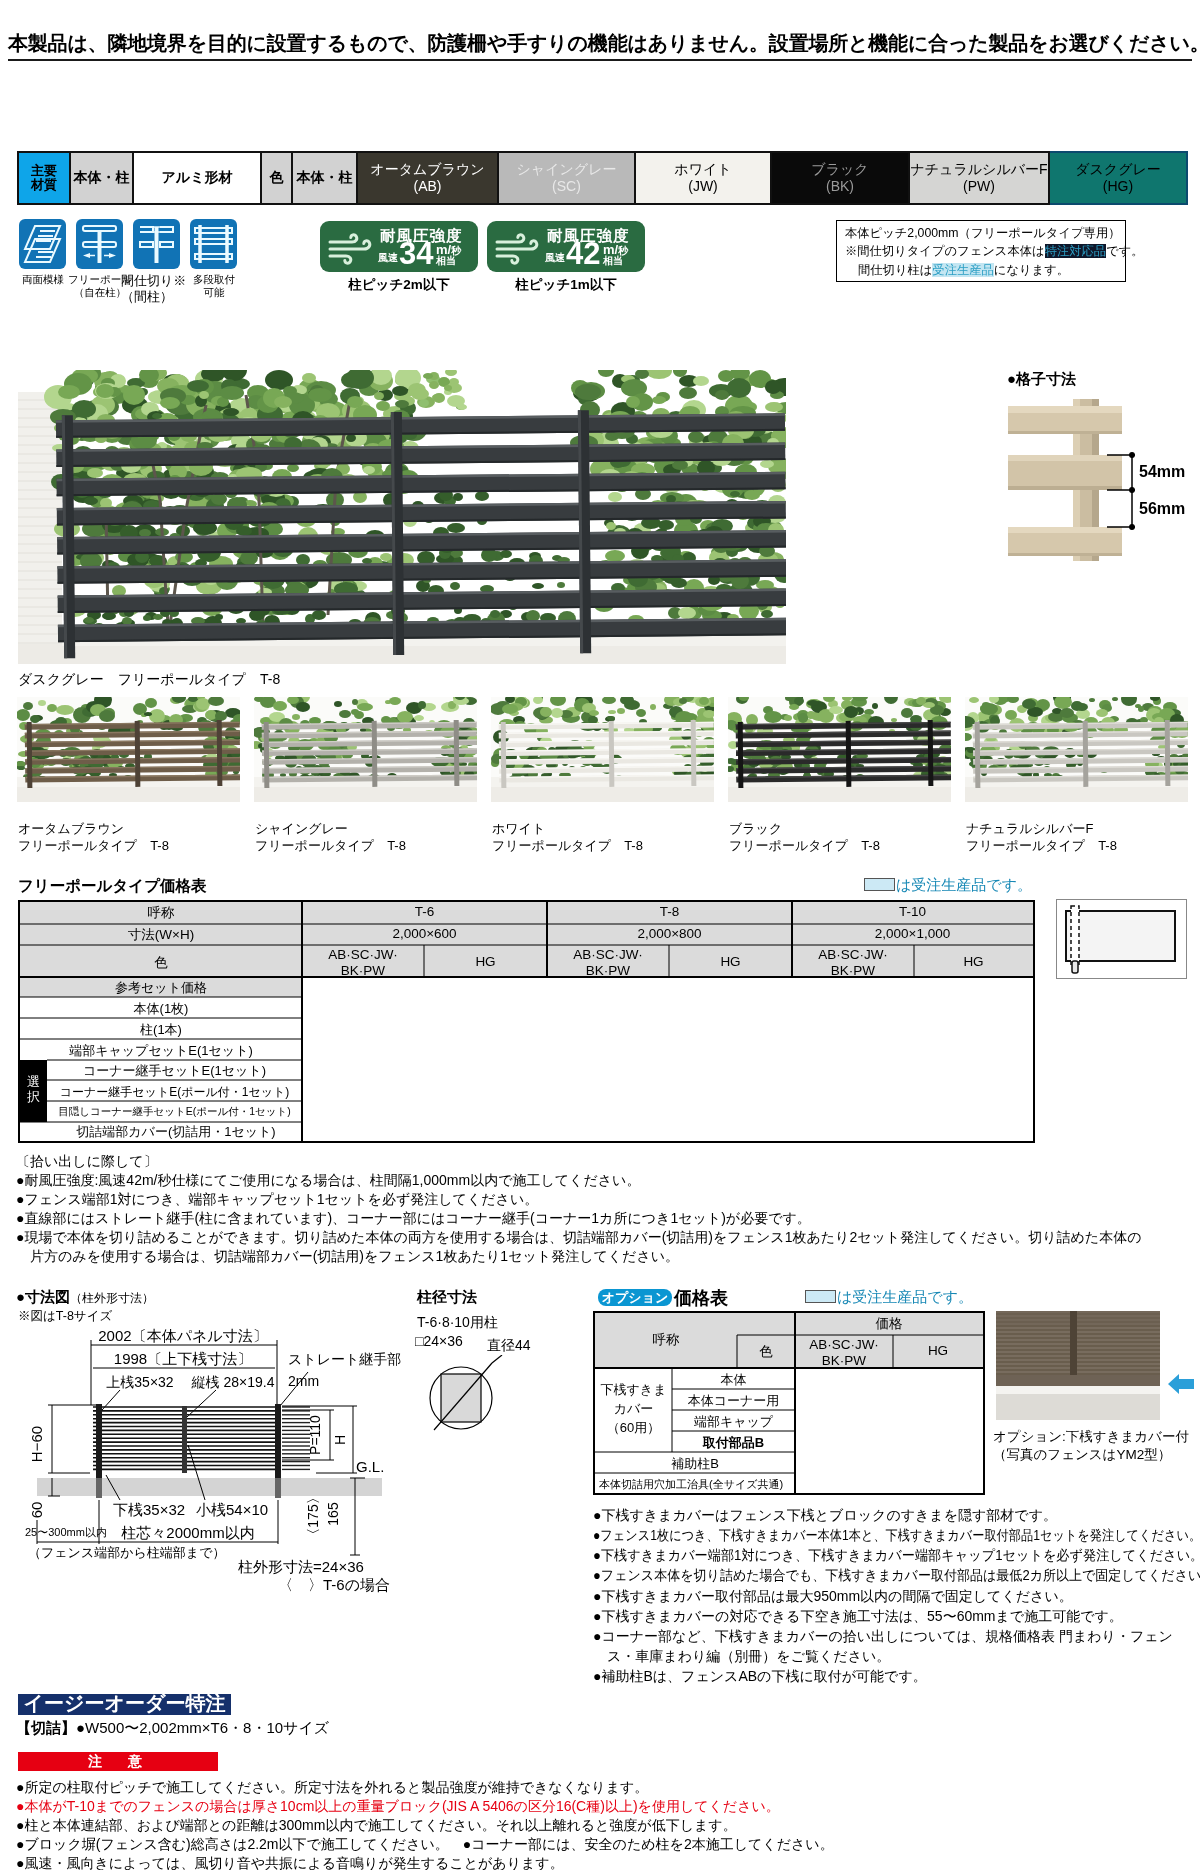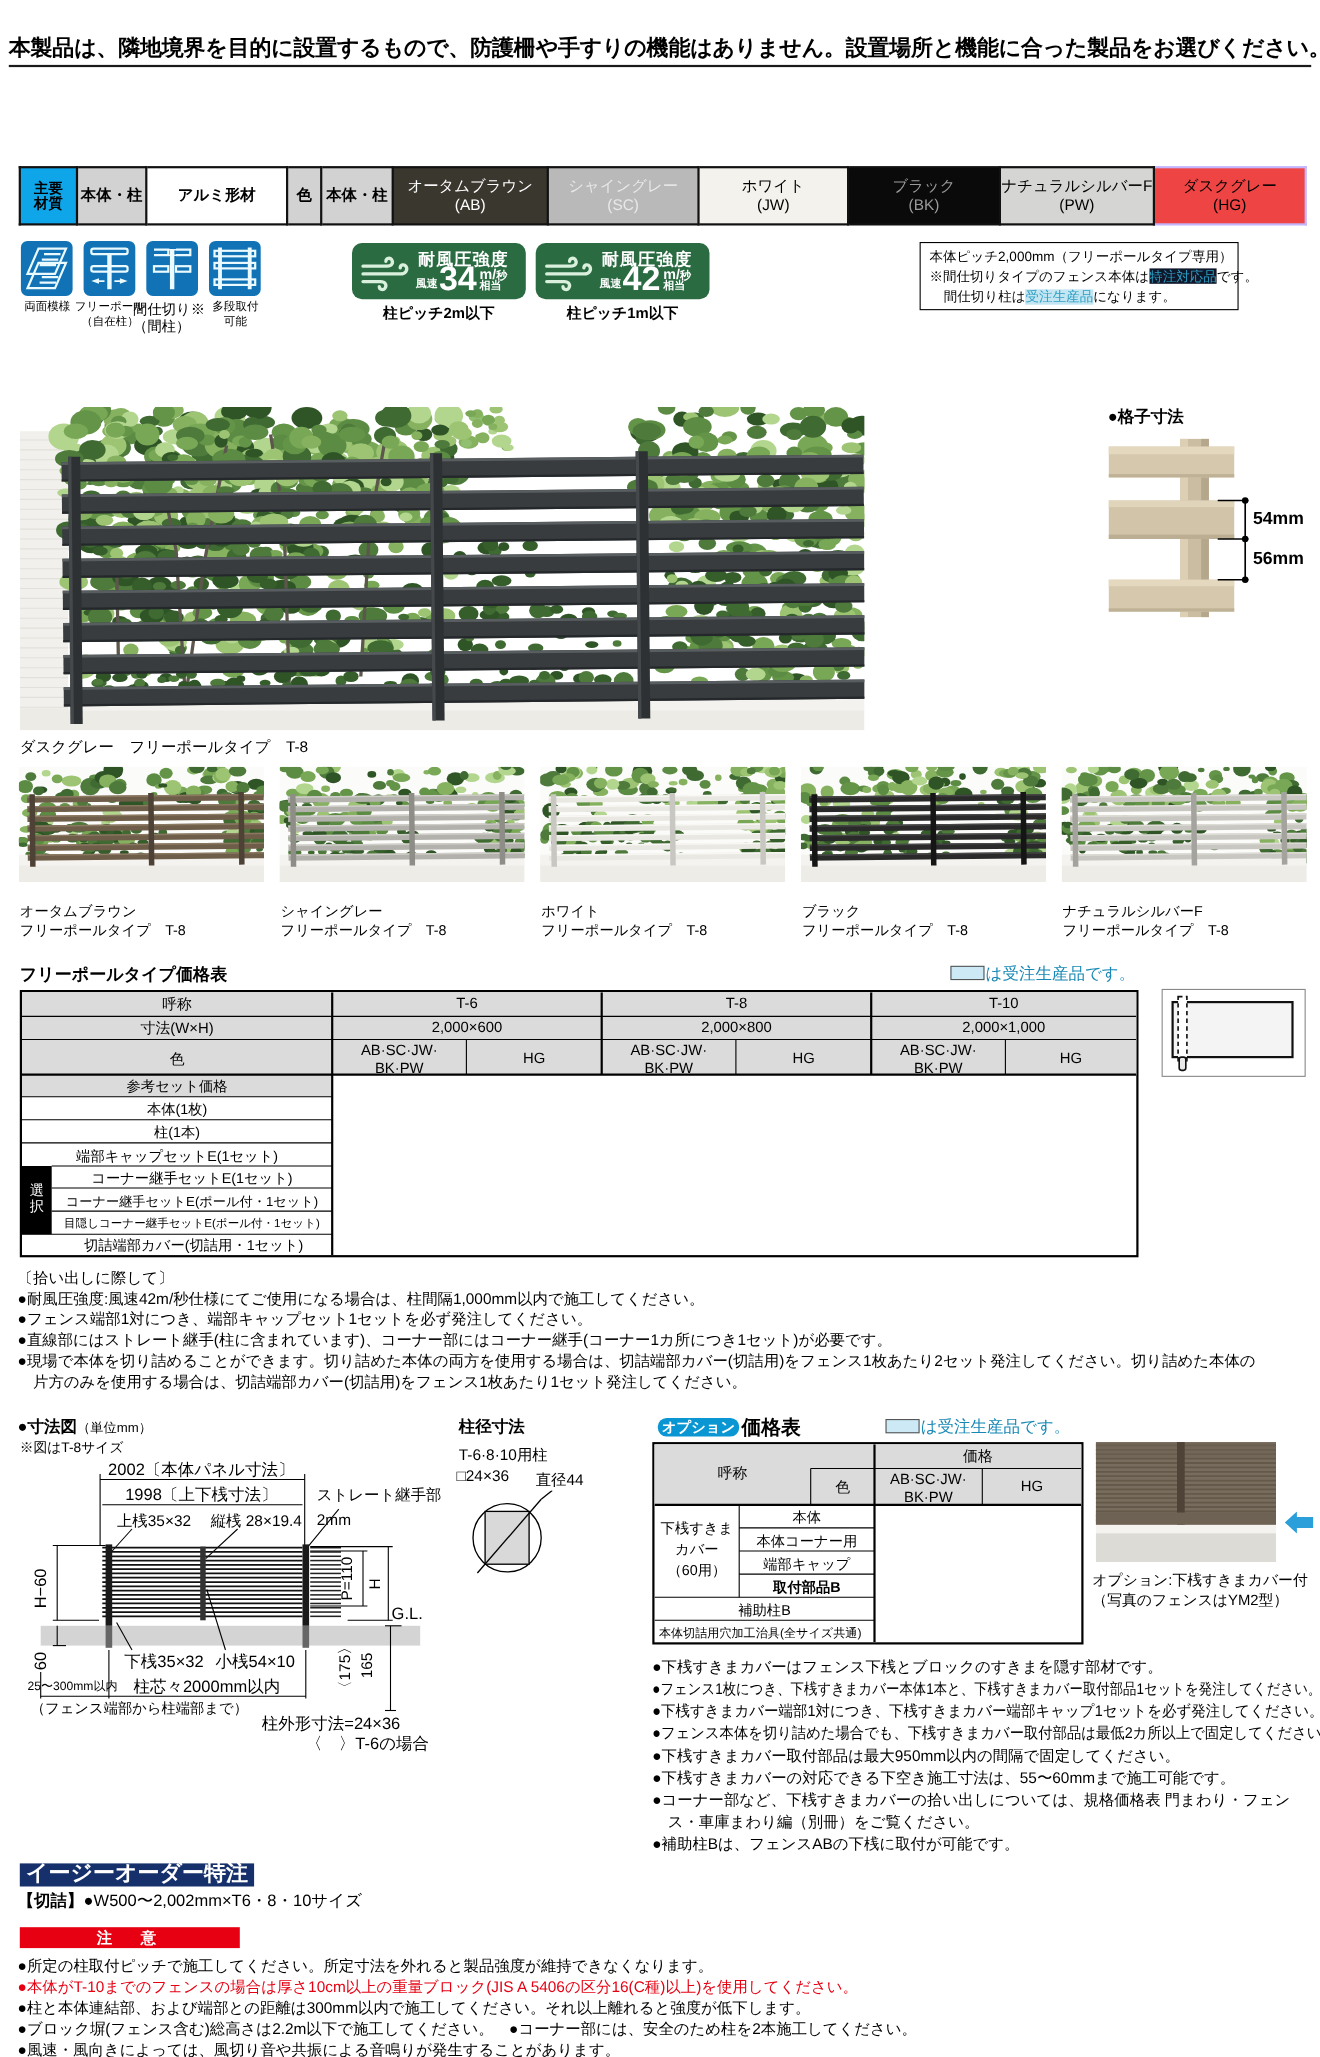--- a/index.html
+++ b/index.html
@@ -24,21 +24,21 @@
 <td style="width:52px; border:2px solid #111; background:#0ea5e9; font-size:13px; line-height:1.1;">主要<br>材質</td>
 <td style="width:63px; border:2px solid #111; background:#d2d2d2;">本体・柱</td>
 <td style="width:128px; border:2px solid #111; background:#fff;">アルミ形材</td>
 <td style="width:31px; border:2px solid #111; background:#d2d2d2;">色</td>
 <td style="width:65px; border:2px solid #111; background:#d2d2d2;">本体・柱</td>
 <td style="width:141px; border:2px solid #111; background:#3a372e; color:#fff; font-weight:normal; line-height:1.25;">オータムブラウン<br>(AB)</td>
 <td style="width:137px; border:2px solid #111; background:#b9b9b9; color:#e8e8e8; font-weight:normal; line-height:1.25;">シャイングレー<br>(SC)</td>
 <td style="width:136px; border:2px solid #111; background:#f3f2ed; color:#000; font-weight:normal; line-height:1.25;">ホワイト<br>(JW)</td>
 <td style="width:138px; border:2px solid #111; background:#0a0a0a; color:#9a9a9a; font-weight:normal; line-height:1.25;">ブラック<br>(BK)</td>
 <td style="width:140px; border:2px solid #111; background:#d5d5d3; color:#000; font-weight:normal; line-height:1.25;">ナチュラルシルバーF<br>(PW)</td>
-<td style="border:2px solid #c4b5fd; background:#ef4444; color:#000; font-weight:normal; line-height:1.25;">ダスクグレー<br>(HG)</td>
+<td style="border:2px solid #0c4a6e; background:#0f766e; color:#000; font-weight:normal; line-height:1.25;">ダスクグレー<br>(HG)</td>
 </tr>
 </tbody>
       </table>
 </div>
 
 <div class="abs" style="left:19px; top:219px; width:47px; height:50px; background:#1173b5; border-radius:6px;">
 <svg width="47" height="50" viewBox="0 0 47 50">
 <g fill="none" stroke="#eafaff" stroke-width="2">
 <path d="M16 7 L41 7 L31 30 L6 30 Z"></path>
 <path d="M21 12 L36 12 M19 17 L34 17 M17 22 L32 22"></path>
@@ -2427,21 +2427,21 @@
 
 <div class="abs" style="left:16px; top:1152px; width:1180px; font-size:14px; line-height:1.36;">
 〔拾い出しに際して〕<br>
 ●耐風圧強度:風速42m/秒仕様にてご使用になる場合は、柱間隔1,000mm以内で施工してください。<br>
 ●フェンス端部1対につき、端部キャップセット1セットを必ず発注してください。<br>
 ●直線部にはストレート継手(柱に含まれています)、コーナー部にはコーナー継手(コーナー1カ所につき1セット)が必要です。<br>
 ●現場で本体を切り詰めることができます。切り詰めた本体の両方を使用する場合は、切詰端部カバー(切詰用)をフェンス1枚あたり2セット発注してください。切り詰めた本体の<br>
 <span style="margin-left:14px;">片方のみを使用する場合は、切詰端部カバー(切詰用)をフェンス1枚あたり1セット発注してください。</span>
 </div>
 
-<div class="abs b" style="left:16px; top:1288px; font-size:15px;">●寸法図<span style="font-size:12px; font-weight:normal;">（単位mm）</span></div>
+<div class="abs b" style="left:16px; top:1288px; font-size:15px;">●寸法図<span style="font-size:12px; font-weight:normal;">（柱外形寸法）</span></div>
 
 <div class="abs" style="left:18px; top:1308px; font-size:12.5px;">※図はT-8サイズ</div>
 
 <div class="abs" style="left:20px; top:1320px; width:545px; height:290px;">
 <svg width="545" height="290" viewBox="0 0 545 290" font-family="Liberation Sans, sans-serif">
 
 <rect x="17" y="158" width="345" height="18" fill="#d4d4d4"></rect>
 
 <text x="163" y="21" font-size="15" text-anchor="middle">2002〔本体パネル寸法〕</text>
 <text x="163" y="44" font-size="15" text-anchor="middle">1998〔上下桟寸法〕</text>

